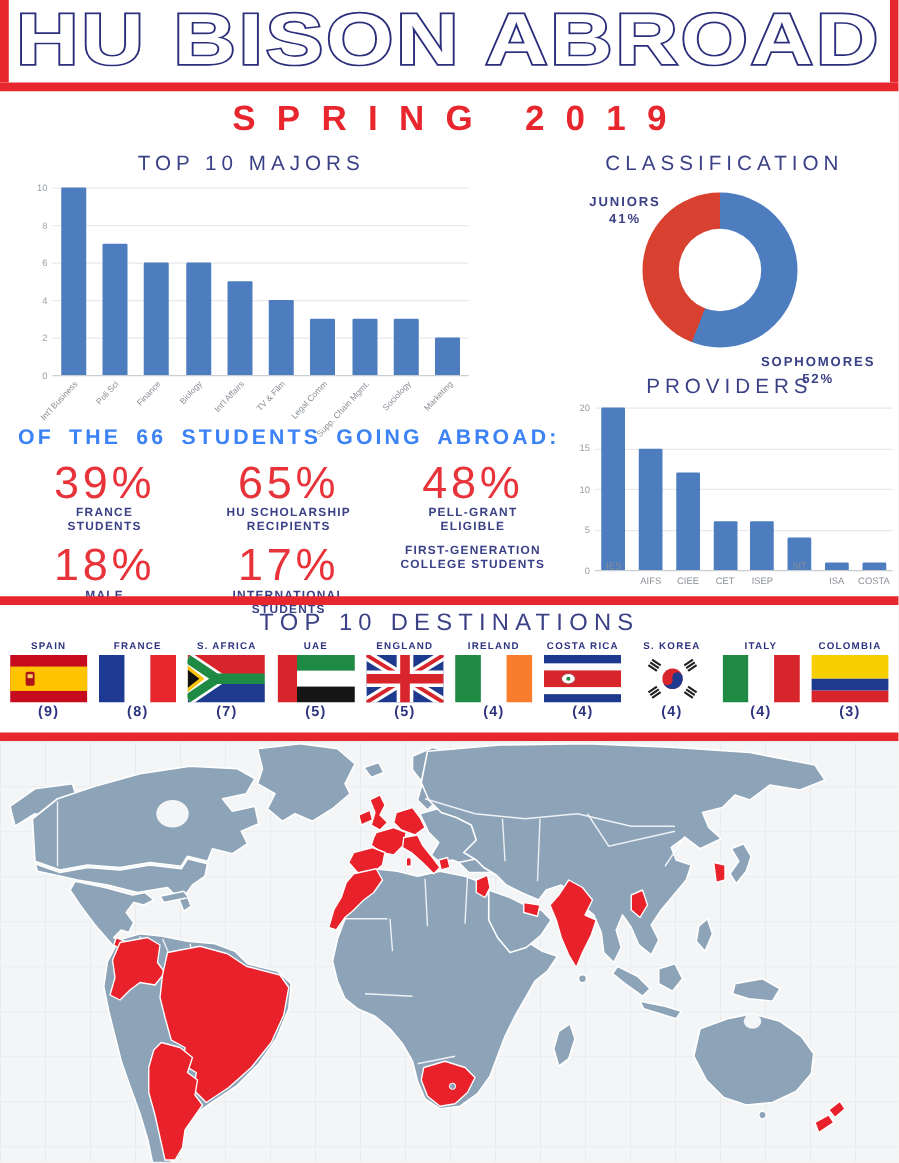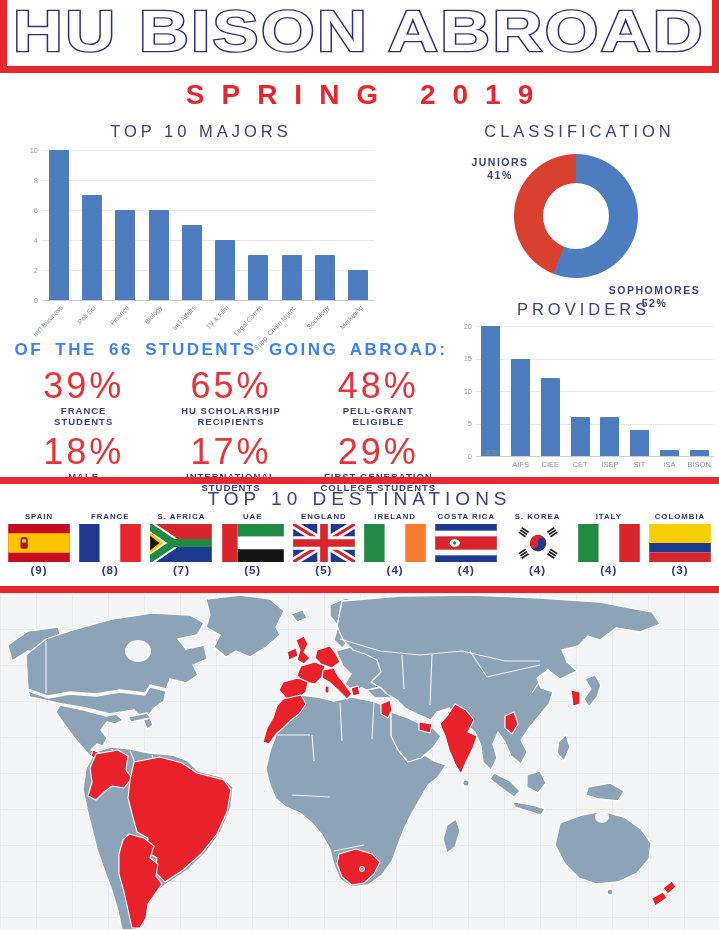--- a/index.html
+++ b/index.html
@@ -134,25 +134,25 @@
         <div class="xlab-h" style="left: 0px; width: 29.75px; top: 122px;">IES</div>
         <div class="bar" style="left: 35.125px; width: 19px; height: 97.5px; background: rgb(77, 125, 191);"></div>
         <div class="xlab-h" style="left: 29.75px; width: 29.75px; top: 134px;">AIFS</div>
         <div class="bar" style="left: 64.875px; width: 19px; height: 78px; background: rgb(77, 125, 191);"></div>
         <div class="xlab-h" style="left: 59.5px; width: 29.75px; top: 134px;">CIEE</div>
         <div class="bar" style="left: 94.625px; width: 19px; height: 39px; background: rgb(77, 125, 191);"></div>
         <div class="xlab-h" style="left: 89.25px; width: 29.75px; top: 134px;">CET</div>
         <div class="bar" style="left: 124.375px; width: 19px; height: 39px; background: rgb(77, 125, 191);"></div>
         <div class="xlab-h" style="left: 119px; width: 29.75px; top: 134px;">ISEP</div>
         <div class="bar" style="left: 154.125px; width: 19px; height: 26px; background: rgb(77, 125, 191);"></div>
-        <div class="xlab-h" style="left: 148.75px; width: 29.75px; top: 134px; text-align: center;">SIT</div>
+        <div class="xlab-h" style="left: 148.75px; width: 29.75px; top: 122px; text-align: center;">SIT</div>
         <div class="bar" style="left: 183.875px; width: 19px; height: 6.5px; background: rgb(77, 125, 191);"></div>
         <div class="xlab-h" style="left: 178.5px; width: 29.75px; top: 134px;">ISA</div>
         <div class="bar" style="left: 213.625px; width: 19px; height: 6.5px; background: rgb(77, 125, 191);"></div>
-        <div class="xlab-h" style="left: 208.25px; width: 29.75px; top: 134px;">BISON</div>
+        <div class="xlab-h" style="left: 208.25px; width: 29.75px; top: 134px;">COSTA</div>
       </div>
   </div>
 
   <div id="stats-block">
     <div id="stats-heading">OF THE 66 STUDENTS GOING ABROAD:</div>
     <div id="stats-grid">
         <div class="stat-cell">
           <div class="stat-value">39%</div>
           <div class="stat-label">FRANCE
 STUDENTS</div>
@@ -170,21 +170,20 @@
         <div class="stat-cell">
           <div class="stat-value">18%</div>
           <div class="stat-label">MALE</div>
         </div>
         <div class="stat-cell">
           <div class="stat-value">17%</div>
           <div class="stat-label">INTERNATIONAL
 STUDENTS</div>
         </div>
         <div class="stat-cell">
-          <div class="stat-value">29%</div>
           <div class="stat-label">FIRST-GENERATION
 COLLEGE STUDENTS</div>
         </div>
       </div>
   </div>
 
   <div id="dest-band">
     <div class="red-bar" style="top:0;"></div>
     <div id="dest-title">
         <div class="sec-title">TOP 10 DESTINATIONS</div>

